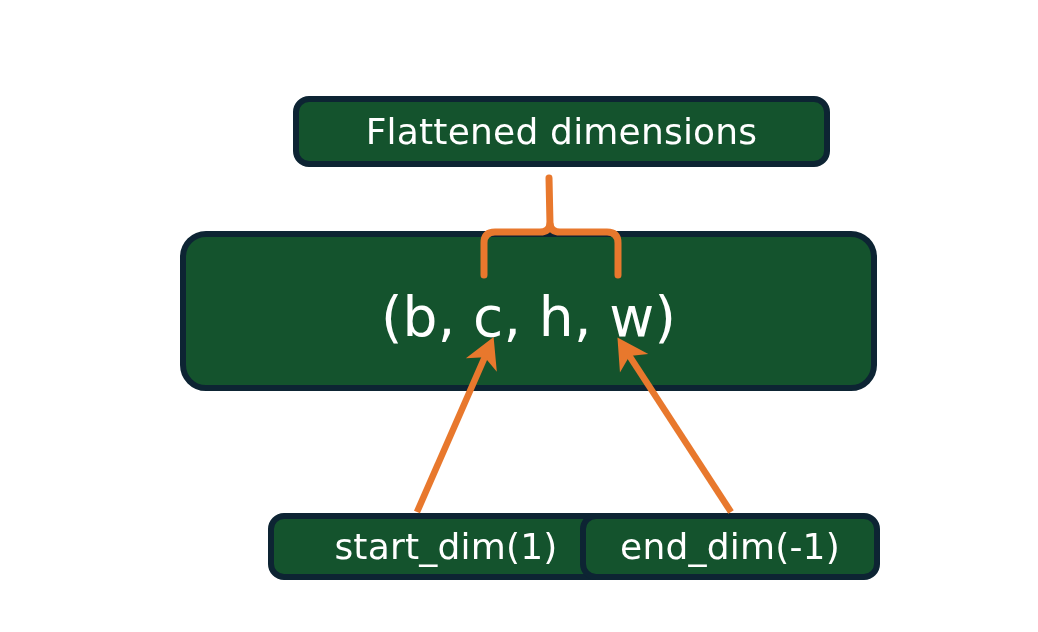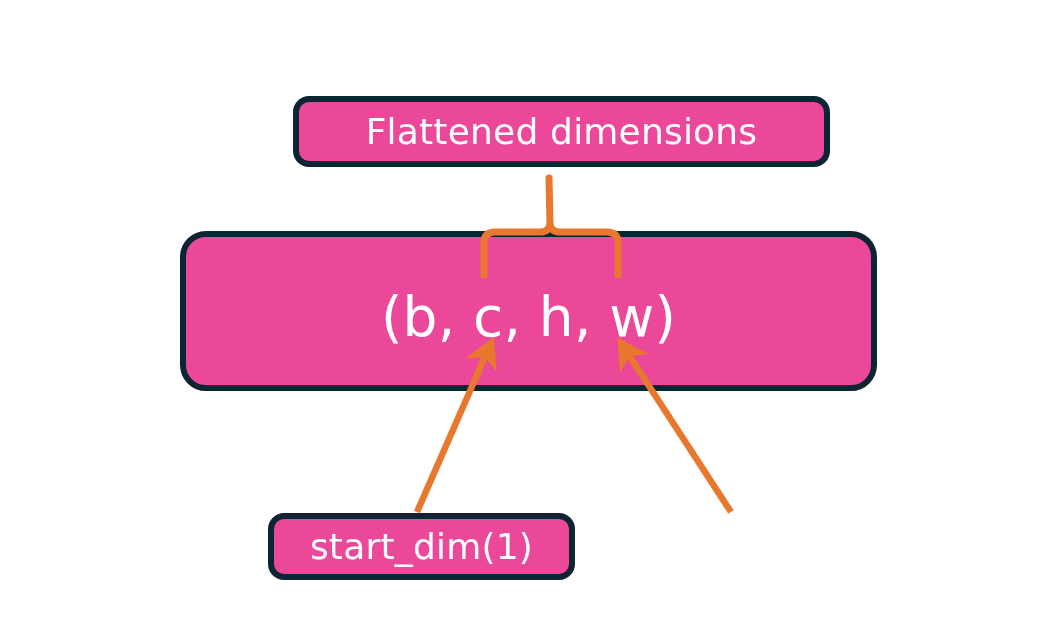--- a/index.html
+++ b/index.html
@@ -16,21 +16,21 @@
   }
   #canvas {
     position: absolute;
     left: 0; top: 0;
     width: 1038px;
     height: 632px;
   }
   .node-box {
     position: absolute;
     box-sizing: border-box;
-    background: #ec4899;
+    background: #14532d;
     border: 6px solid #0d2433;
     border-radius: 16px;
     display: flex;
     align-items: center;
     justify-content: center;
     color: #ffffff;
     font-family: "DejaVu Sans", sans-serif;
     font-weight: 400;
     letter-spacing: 0.2px;
     white-space: nowrap;
@@ -53,21 +53,21 @@
     z-index: 1;
     margin-top: 16px;
   }
   #tuple-label {
     position: relative;
     top: 6px;
   }
   #start-dim-box {
     left: 268px;
     top: 513px;
-    width: 307px;
+    width: 356px;
     height: 67px;
     font-size: 36px;
   }
   #end-dim-box {
     left: 580px;
     top: 513px;
     width: 300px;
     height: 67px;
     font-size: 36px;
   }
@@ -90,20 +90,23 @@
   </div>
 
   <div class="node-box" id="tuple-box">
     <span id="tuple-label">(b, c, h, w)</span>
   </div>
 
   <div class="node-box" id="start-dim-box">
     <span>start_dim(1)</span>
   </div>
 
+  <div class="node-box" id="end-dim-box">
+    <span>end_dim(-1)</span>
+  </div>
 
   <svg id="overlay" viewBox="0 0 1038 632">
     <defs>
       <marker id="arrowhead" markerWidth="5.2" markerHeight="5.6" refX="3.9" refY="2.8" orient="auto" markerUnits="strokeWidth">
         <path d="M 0.2 0.2 L 4.9 2.8 L 0.2 5.4 L 1.5 2.8 Z" fill="#e8782d"></path>
       </marker>
     </defs>
 
     <path d="M 484 275
              L 484 243

